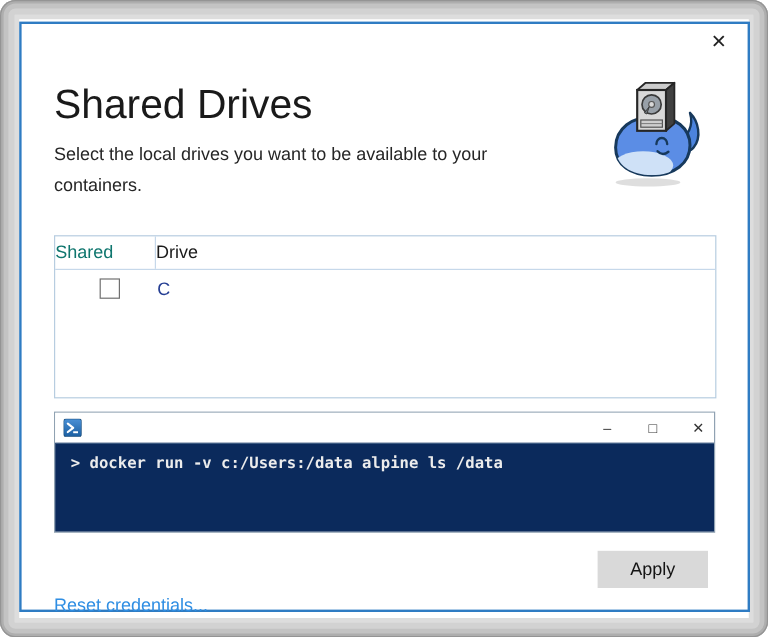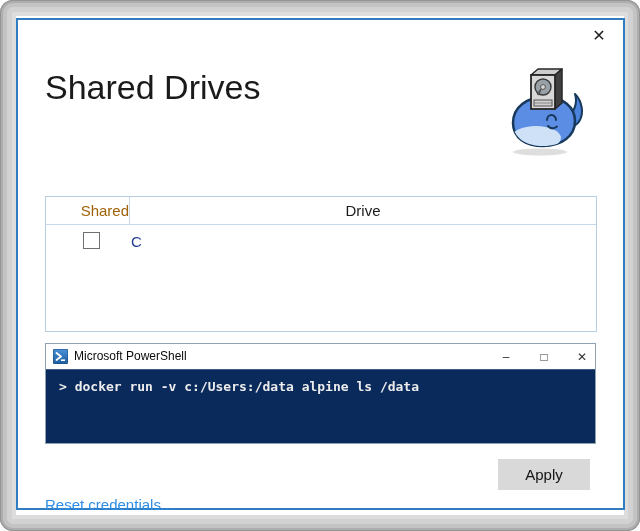--- a/index.html
+++ b/index.html
@@ -13,23 +13,23 @@
     border:2px solid #2f7cc3;}
   .close-btn{position:absolute;top:4px;right:12px;width:24px;height:24px;border:none;background:transparent;
     font-size:16px;color:#222;cursor:pointer;line-height:24px;text-align:center;padding:0;
     font-family:"Liberation Sans",sans-serif;}
   .page-title{position:absolute;left:27px;top:48px;font-size:34px;color:#1a1a1a;font-weight:400;}
   .page-desc{position:absolute;left:27px;top:96px;width:372px;font-size:15px;line-height:26px;color:#262626;}
   .whale{position:absolute;top:44px;right:39px;}
   
   .drives-table{position:absolute;left:27px;top:176px;width:550px;height:134px;border:1px solid #b7cde0;background:#fff;}
   .dt-header{position:relative;height:27px;border-bottom:1px solid #c6d8ea;}
-  .dt-col-shared{position:absolute;left:0;top:0;width:83px;height:27px;line-height:27px;text-align:right;
-    font-size:15px;color:#a16207;}
-  .dt-col-drive{position:absolute;left:84px;top:0;right:0;height:27px;line-height:27px;text-align:center;
+  .dt-col-shared{position:absolute;left:0;top:0;width:83px;height:27px;line-height:27px;text-align:left;
+    font-size:15px;color:#0f766e;}
+  .dt-col-drive{position:absolute;left:84px;top:0;right:0;height:27px;line-height:27px;
     font-size:15px;color:#1a1a1a;}
   .dt-divider{position:absolute;left:83px;top:0;width:1px;height:27px;background:#c6d8ea;}
   .dt-row{position:relative;height:34px;}
   .checkbox{position:absolute;left:37px;top:7px;width:15px;height:15px;border:1px solid #707070;background:#fff;cursor:pointer;}
   .drive-letter{position:absolute;left:85px;top:8px;font-size:15px;color:#253e93;}
   
   .ps-window{position:absolute;left:27px;top:323px;width:551px;height:101px;border:1px solid #90a2b2;background:#fff;box-sizing:border-box;}
   .ps-titlebar{position:relative;height:25px;background:#ffffff;}
   .ps-icon{position:absolute;left:7px;top:5px;}
   .ps-title{position:absolute;left:28px;top:5px;font-size:12px;color:#0a0a0a;}
@@ -49,20 +49,21 @@
 
 <div class="screen">
   <div class="frame"></div>
 
   <div class="panel">
 
     <button class="close-btn">✕</button>
 
     <div class="page-title">Shared Drives</div>
 
+    <div class="page-desc">Select the local drives you want to be available to your containers.</div>
 
     <svg class="whale" width="78" height="92" viewBox="0 0 78 92">
       <defs>
         <clipPath id="bodyClip">
           <path d="M7,59 C7,43 21,33 39,33 C57,33 69,43 69,57 C69,72 56,82 37,82 C20,82 7,74 7,59 Z"></path>
         </clipPath>
       </defs>
       <ellipse cx="34" cy="88" rx="27" ry="3.5" fill="#dedede"></ellipse>
       <path d="M58,54 C68,50 72,40 69,30 C76,37 79,50 72,59 C68,64 61,61 58,54 Z" fill="#4b83dd" stroke="#17395c" stroke-width="2" stroke-linejoin="round"></path>
       <path d="M7,59 C7,43 21,33 39,33 C57,33 69,43 69,57 C69,72 56,82 37,82 C20,82 7,74 7,59 Z" fill="#5b8de5" stroke="#17395c" stroke-width="2.5"></path>
@@ -99,21 +100,20 @@
           <defs>
             <linearGradient id="psg" x1="0" y1="0" x2="0" y2="1">
               <stop offset="0" stop-color="#4a90d6"></stop>
                 <stop offset="1" stop-color="#1b5ea0"></stop>
             </linearGradient>
           </defs>
           <rect width="15" height="15" rx="2" fill="url(#psg)" stroke="#14456f" stroke-width="0.8"></rect>
           <path d="M3.5,4 L8,7.5 L3.5,11" stroke="#ffffff" stroke-width="1.8" fill="none" stroke-linecap="round" stroke-linejoin="round"></path>
           <rect x="8" y="10.4" width="4" height="1.6" fill="#ffffff"></rect>
         </svg>
-        <span class="ps-title">Microsoft PowerShell</span>
         <div class="ps-controls">
           <button class="ps-ctl">–</button>
           <button class="ps-ctl">□</button>
           <button class="ps-ctl">✕</button>
         </div>
       </div>
       <div class="ps-console">
         <span class="ps-cmd">&gt; docker run -v c:/Users:/data alpine ls /data</span>
       </div>
     </div>

